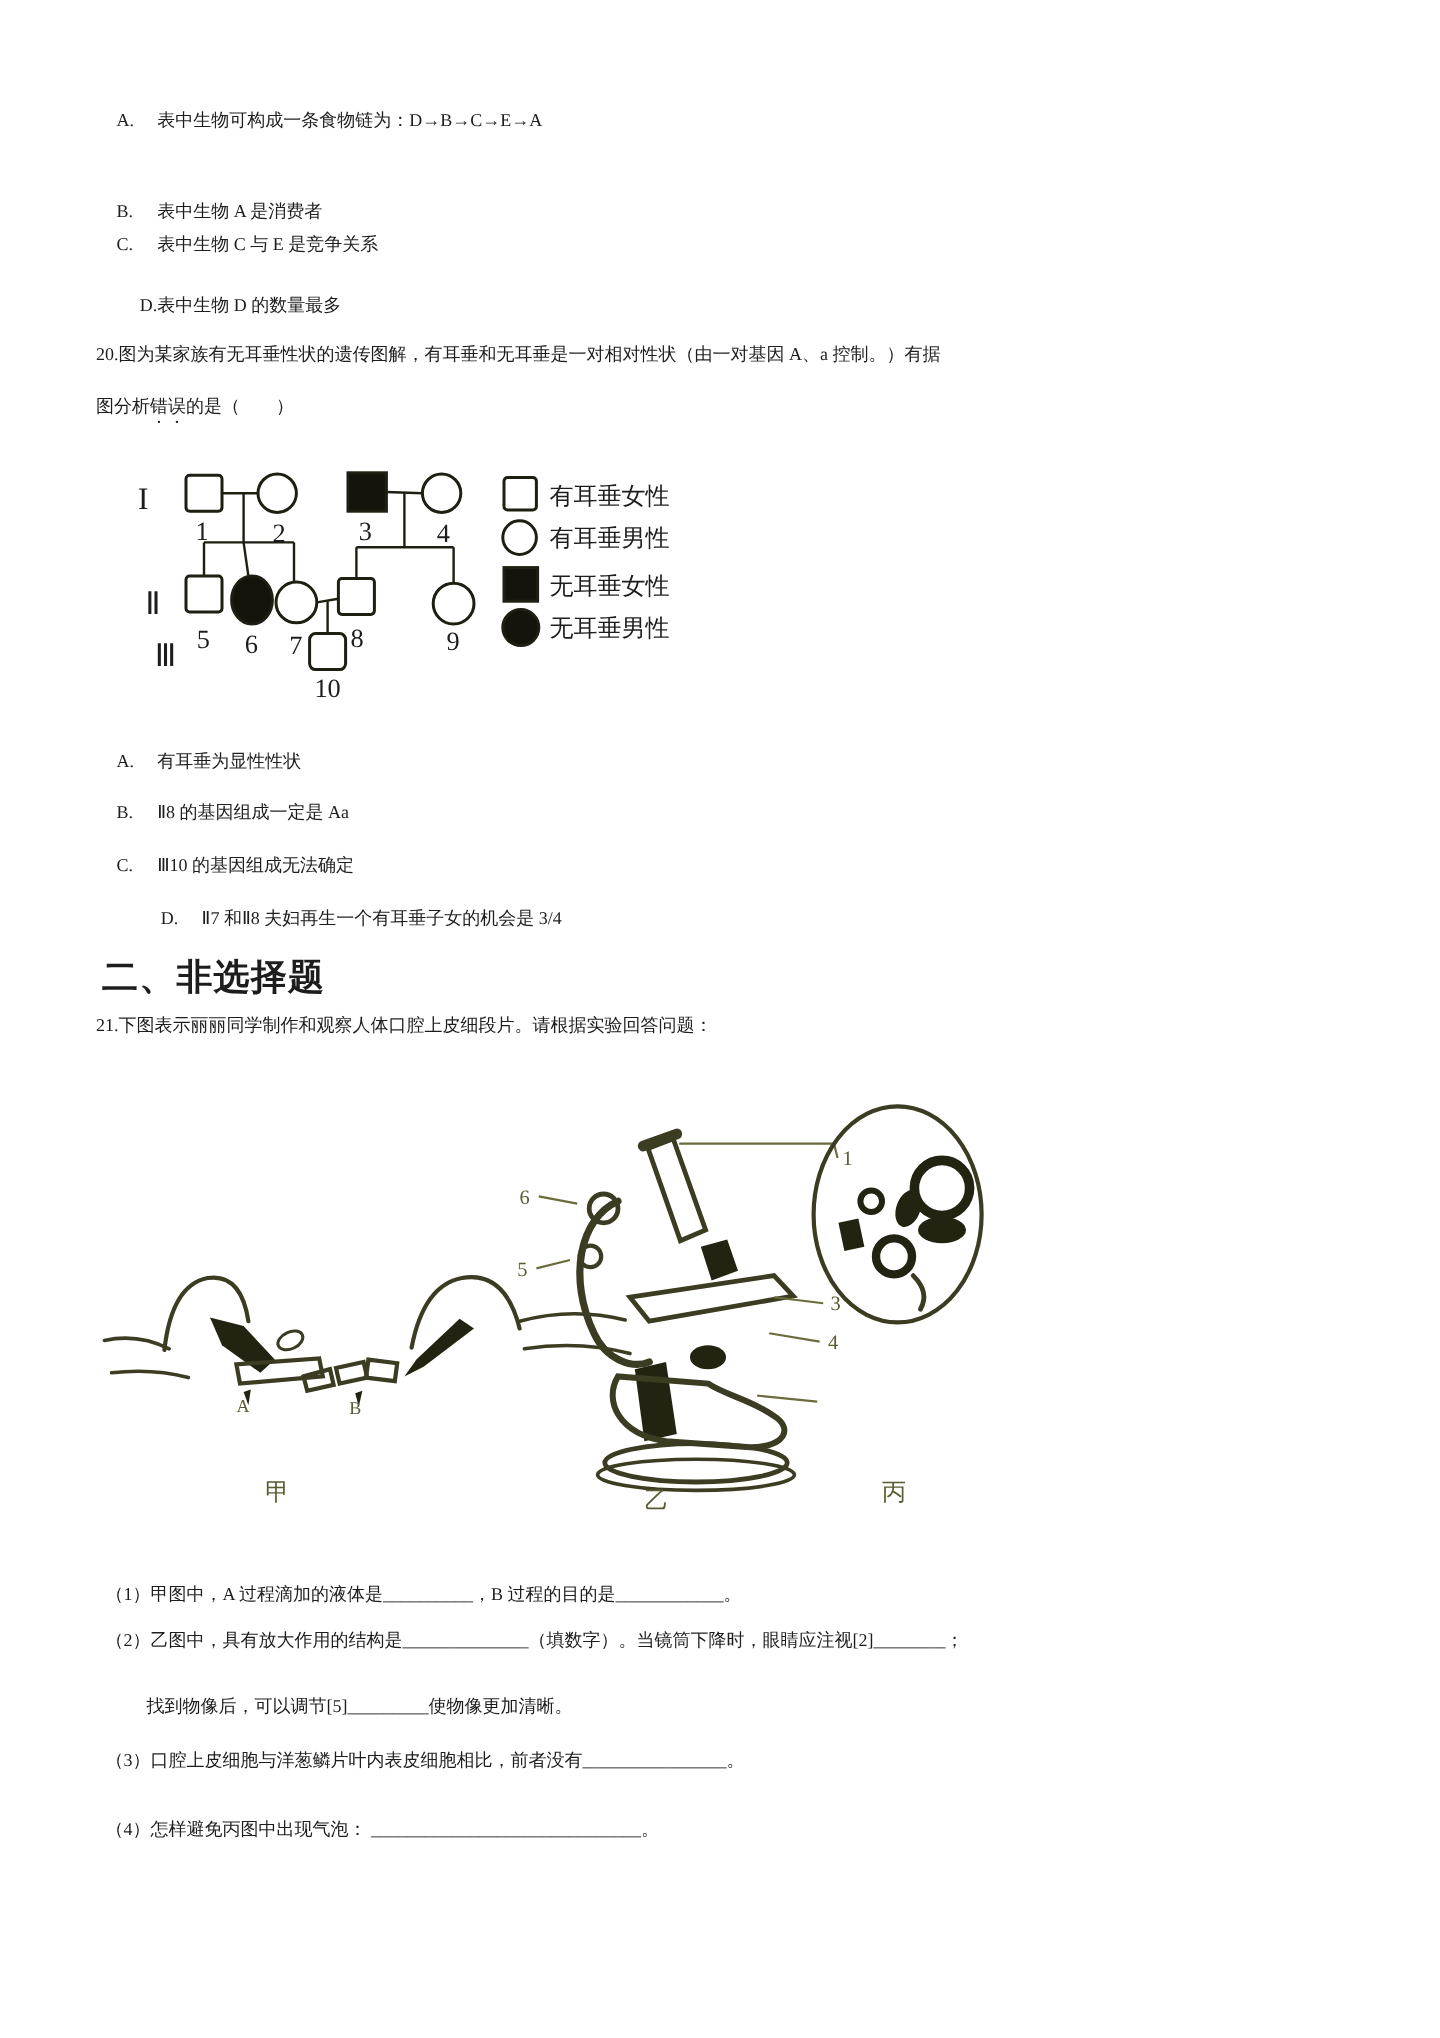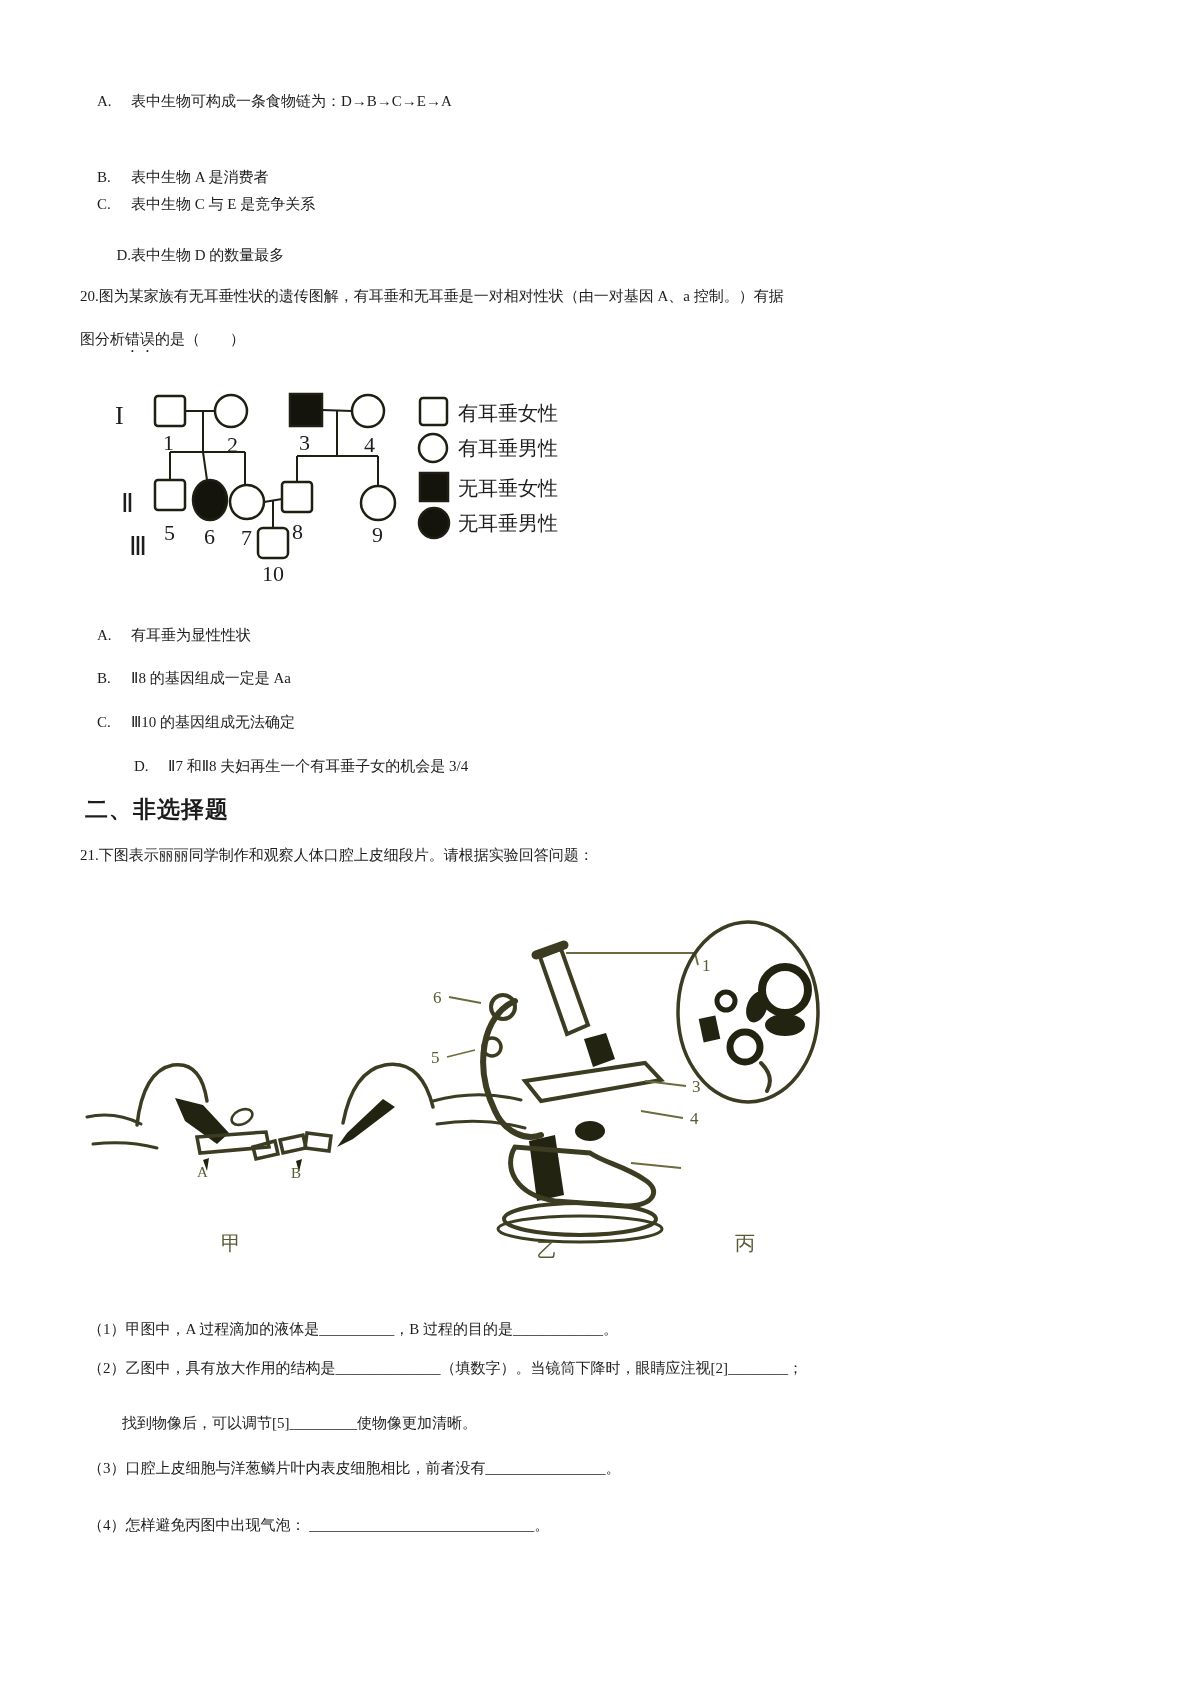--- a/index.html
+++ b/index.html
@@ -3,21 +3,21 @@
 <meta charset="utf-8">
 <style>
   html,body{margin:0;padding:0;}
   body{
     width:1200px;height:1698px;background:#ffffff;position:relative;
     font-family:"Liberation Serif",serif;color:#1d1d1d;overflow:hidden;
   }
   .abs{position:absolute;white-space:nowrap;}
   .t21{font-size:15px;line-height:1.1;}
   .opt .lab{display:inline-block;min-width:34px;}
-  .sec-head{font-family:"Liberation Sans",sans-serif;font-weight:700;font-size:23px;letter-spacing:1px;}
+  .sec-head{font-family:"Liberation Sans",sans-serif;font-weight:700;font-size:30px;letter-spacing:1px;}
   .emph{
     -webkit-text-emphasis:filled dot;-webkit-text-emphasis-position:under left;
     text-emphasis:filled dot;text-emphasis-position:under left;
   }
   svg text{font-family:"Liberation Serif",serif;fill:#1d1d1d;}
   svg .sketchtxt{fill:#5a5a33;}
   .ped-shape{stroke:#1e1e12;stroke-width:2.5;fill:none;}
   .ped-fill{stroke:#1e1e12;stroke-width:2.5;fill:#14140c;}
   .ped-line{stroke:#1e1e12;stroke-width:2;fill:none;}
   .sk{stroke:#3c3c22;fill:none;stroke-linecap:round;}

